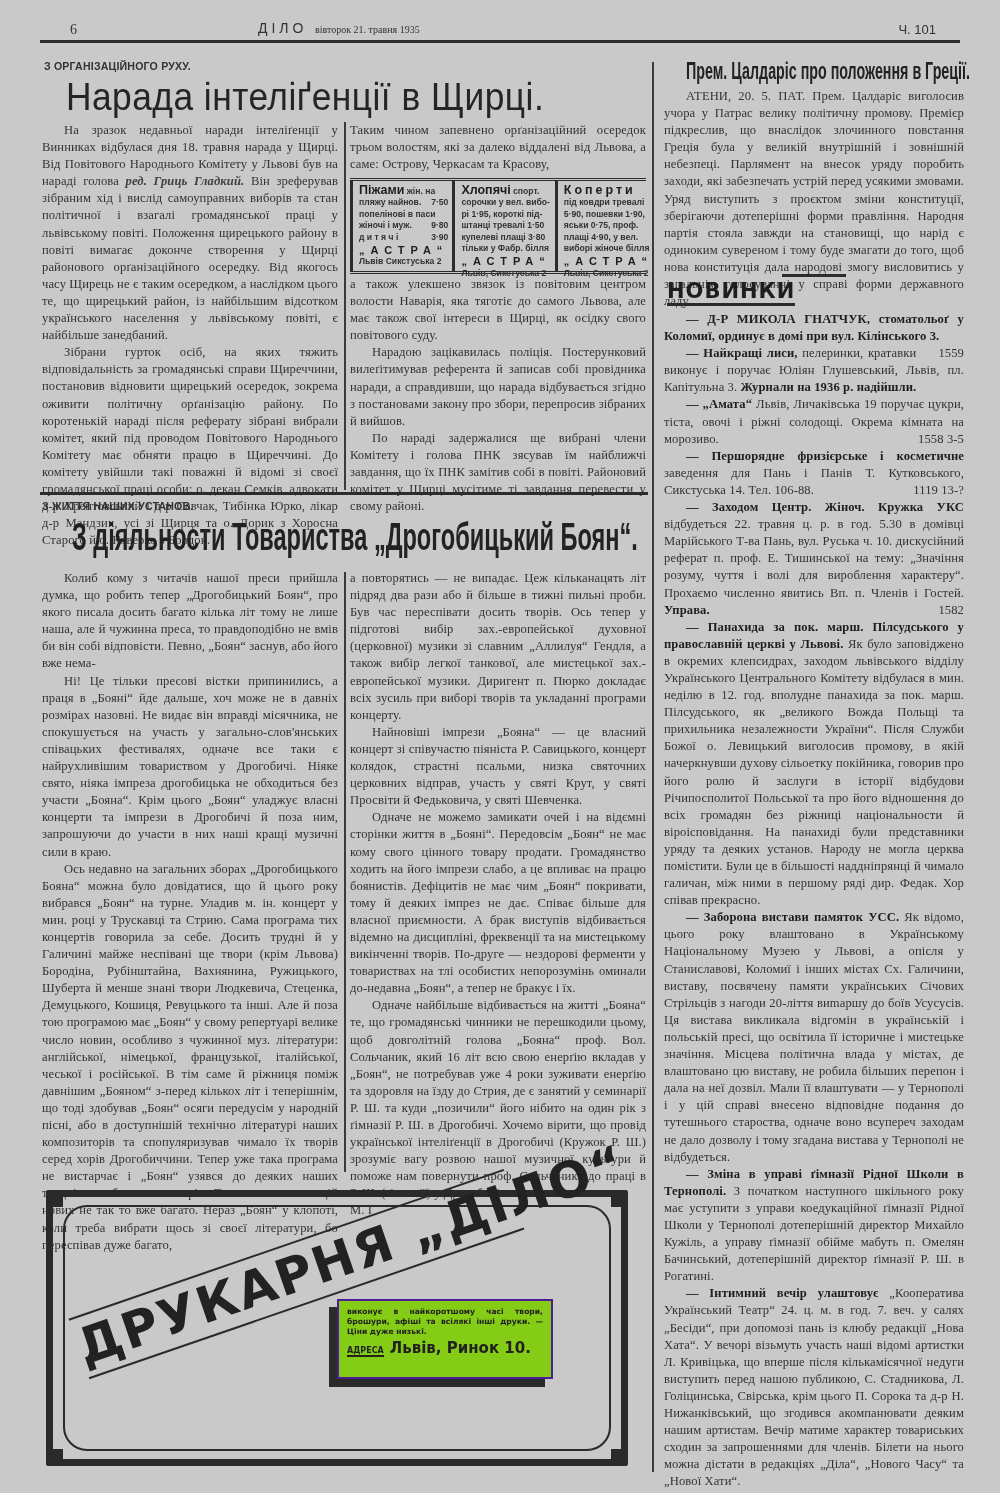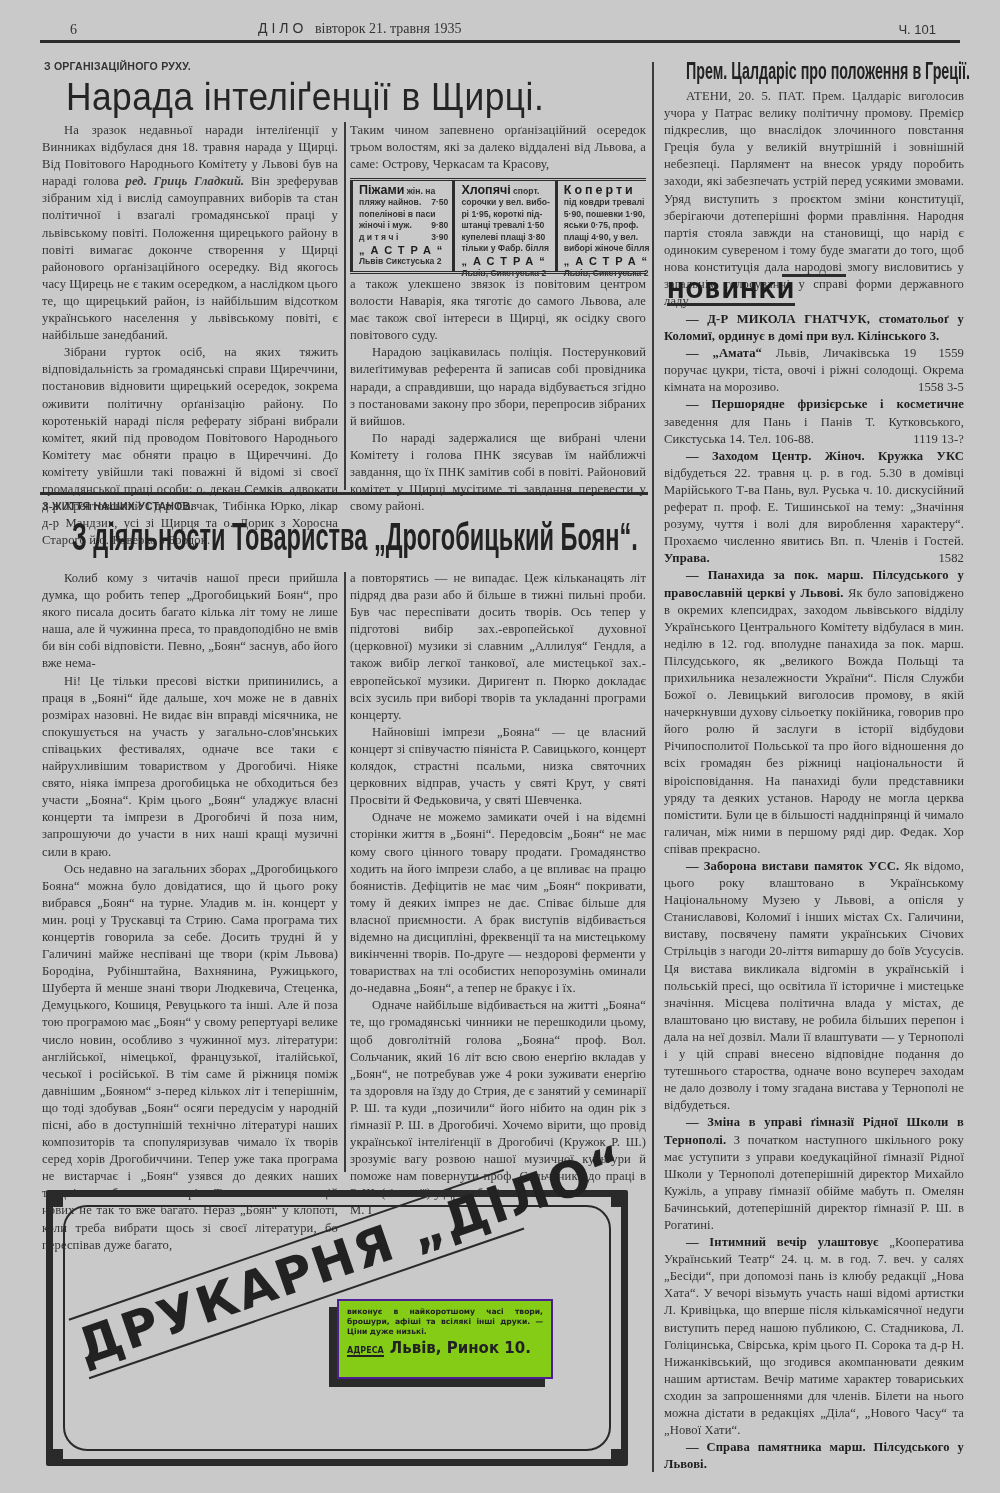--- a/index.html
+++ b/index.html
@@ -17,21 +17,21 @@
   b.strong { color:#1e1e1e; font-weight:bold; }
   i.it { font-style:italic; font-weight:bold; color:#404040; }
   .rule { position:absolute; background:#2c2c2c; }
   .vrule { position:absolute; background:#3a3a3a; width:2px; }
 
   
   .mast { top:18px; left:62px; width:878px; height:22px; font-size:14px; color:#333; }
   .mast .pg { position:absolute; left:8px; top:4px; }
   .mast .center { position:absolute; left:196px; top:2px; }
   .mast .center .name { letter-spacing:4px; font-family:"Liberation Sans",sans-serif; font-size:14px; }
-  .mast .center .date { font-size:14px; margin-left:4px; }
+  .mast .center .date { font-size:10px; margin-left:4px; }
   .mast .num { position:absolute; right:4px; top:4px; font-family:"Liberation Sans",sans-serif; font-size:13px; }
 
   .rubric { font-family:"Liberation Sans", sans-serif; font-size:11.5px; font-weight:bold; color:#333; letter-spacing:0.2px; transform:scaleX(0.92); transform-origin:left; }
   .h1 { font-family:"Liberation Sans", sans-serif; font-size:38px; color:#252525; transform:scaleX(0.93); transform-origin:left; white-space:nowrap; letter-spacing:0.5px; }
   .h2 { font-family:"Liberation Sans", sans-serif; font-weight:bold; font-size:38px; color:#222; transform:scaleX(0.62); transform-origin:left; white-space:nowrap; }
   .h3 { font-family:"Liberation Sans", sans-serif; font-weight:bold; font-size:23px; color:#222; transform:scaleX(0.62); transform-origin:left; white-space:nowrap; }
 
   
   .ad-strip { left:350px; top:178px; width:296px; height:90px; border-top:3px double #2c2c2c; border-bottom:3px double #2c2c2c; display:flex; }
   .ad-cell { flex:1; padding:4px 4px 2px 6px; border-left:3px solid #2c2c2c; font-family:"Liberation Sans", sans-serif; font-size:8.6px; line-height:11.4px; font-weight:bold; color:#333; }
@@ -139,20 +139,21 @@
   <p><span>АТЕНИ, 20. 5. ПАТ.</span><span> Прем. Цалдаріс виголосив учора у Патрас велику політичну промову. Премієр підкреслив, що внаслідок злочинного повстання Греція була у великій внутрішній і зовнішній небезпеці. Парлямент на внесок уряду поробить заходи, які забезпечать устрій перед усякими змовами. Уряд виступить з проєктом зміни конституції, зберігаючи дотеперішні форми правління. Народня партія стояла завжди на становищі, що нарід є одиноким сувереном і тому буде змагати до того, щоб нова конституція дала народові змогу висловитись у загальнім голосуванні у справі форми державного ладу.</span></p>
 </div>
 <div class="rule" style="left:782px; top:274px; width:64px; height:3px;"></div>
 
 <div class="abs" style="left:667px; top:279px;">
   <div class="novynky">НОВИНКИ</div>
 </div>
 
 <div class="abs txt" id="novynky-list" style="left:664px; top:311px; width:300px;">
     <p><b class="strong">— Д-Р МИКОЛА ГНАТЧУК, стоматольоґ у Коломиї, ординує в домі при вул. Кілінського 3.</b><span></span><span class="notice-num">1559</span></p>
+    <p><b class="strong">— Найкращі лиси,</b><span> пелеринки, кратавки виконує і поручає Юліян Глушевський, Львів, пл. Капітульна 3. </span><b class="strong">Журнали на 1936 р. надійшли.</b></p>
     <p><b class="strong">— „Амата“</b><span> Львів, Личаківська 19 поручає цукри, тіста, овочі і ріжні солодощі. Окрема кімната на морозиво.</span><span class="notice-num">1558 3-5</span></p>
     <p><b class="strong">— Першорядне фризієрське і косметичне</b><span> заведення для Пань і Панів Т. Кутковського, Сикстуська 14. Тел. 106-88.</span><span class="notice-num">1119 13-?</span></p>
     <p><b class="strong">— Заходом Центр. Жіноч. Кружка УКС</b><span> відбудеться 22. травня ц. р. в год. 5.30 в домівці Марійського Т-ва Пань, вул. Руська ч. 10. дискусійний реферат п. проф. Е. Тишинської на тему: „Значіння розуму, чуття і волі для вироблення характеру“. Прохаємо численно явитись Вп. п. Членів і Гостей. </span><b class="strong">Управа.</b><span class="notice-num">1582</span></p>
     <p><b class="strong">— Панахида за пок. марш. Пілсудського у православній церкві у Львові.</b><span> Як було заповіджено в окремих клепсидрах, заходом львівського відділу Українського Центрального Комітету відбулася в мин. неділю в 12. год. вполудне панахида за пок. марш. Пілсудського, як „великого Вожда Польщі та прихильника незалежности України“. Після Служби Божої о. Левицький виголосив промову, в якій начеркнувши духову сільоетку покійника, говорив про його ролю й заслуги в історії відбудови Річипосполитої Польської та про його відношення до всіх громадян без ріжниці національности й віроісповідання. На панахиді були представники уряду та деяких установ. Народу не могла церква помістити. Були це в більшості наддніпрянці й чимало галичан, між ними в першому ряді дир. Федак. Хор співав прекрасно.</span></p>
     <p><b class="strong">— Заборона вистави памяток УСС.</b><span> Як відомо, цього року влаштовано в Українському Національному Музею у Львові, а опісля у Станиславові, Коломиї і інших містах Сх. Галичини, виставу, посвячену памяти українських Січових Стрільців з нагоди 20-ліття виmаршу до боїв Усусусів. Ця вистава викликала відгомін в українській і польській пресі, що освітила її історичне і мистецьке значіння. Місцева політична влада у містах, де влаштовано цю виставу, не робила більших перепон і дала на неї дозвіл. Мали її влаштувати — у Тернополі і у цій справі внесено відповідне подання до тутешнього старoства, одначе воно всупереч заходам не дало дозволу і тому згадана вистава у Тернополі не відбудеться.</span></p>
     <p><b class="strong">— Зміна в управі ґімназії Рідної Школи в Тернополі.</b><span> З початком наступного шкільного року має уступити з управи коедукаційної ґімназії Рідної Школи у Тернополі дотеперішній директор Михайло Кужіль, а управу ґімназії обійме мабуть п. Омелян Бачинський, дотеперішній директор ґімназії Р. Ш. в Рогатині.</span></p>
     <p><b class="strong">— Інтимний вечір улаштовує</b><span> „Кооператива Український Театр“ 24. ц. м. в год. 7. веч. у салях „Бесіди“, при допомозі пань із клюбу редакції „Нова Хата“. У вечорі візьмуть участь наші відомі артистки Л. Кривіцька, що вперше після кількамісячної недуги виступить перед нашою публикою, С. Стадникова, Л. Голіцинська, Свірська, крім цього П. Сорока та д-р Н. Нижанківський, що згодився акомпанювати деяким нашим артистам. Вечір матиме характер товариських сходин за запрошеннями для членів. Білети на нього можна дістати в редакціях „Діла“, „Нового Часу“ та „Нової Хати“.</span></p>
     <p><b class="strong">— Справа памятника марш. Пілсудського у Львові.</b></p>
   </div>
 

